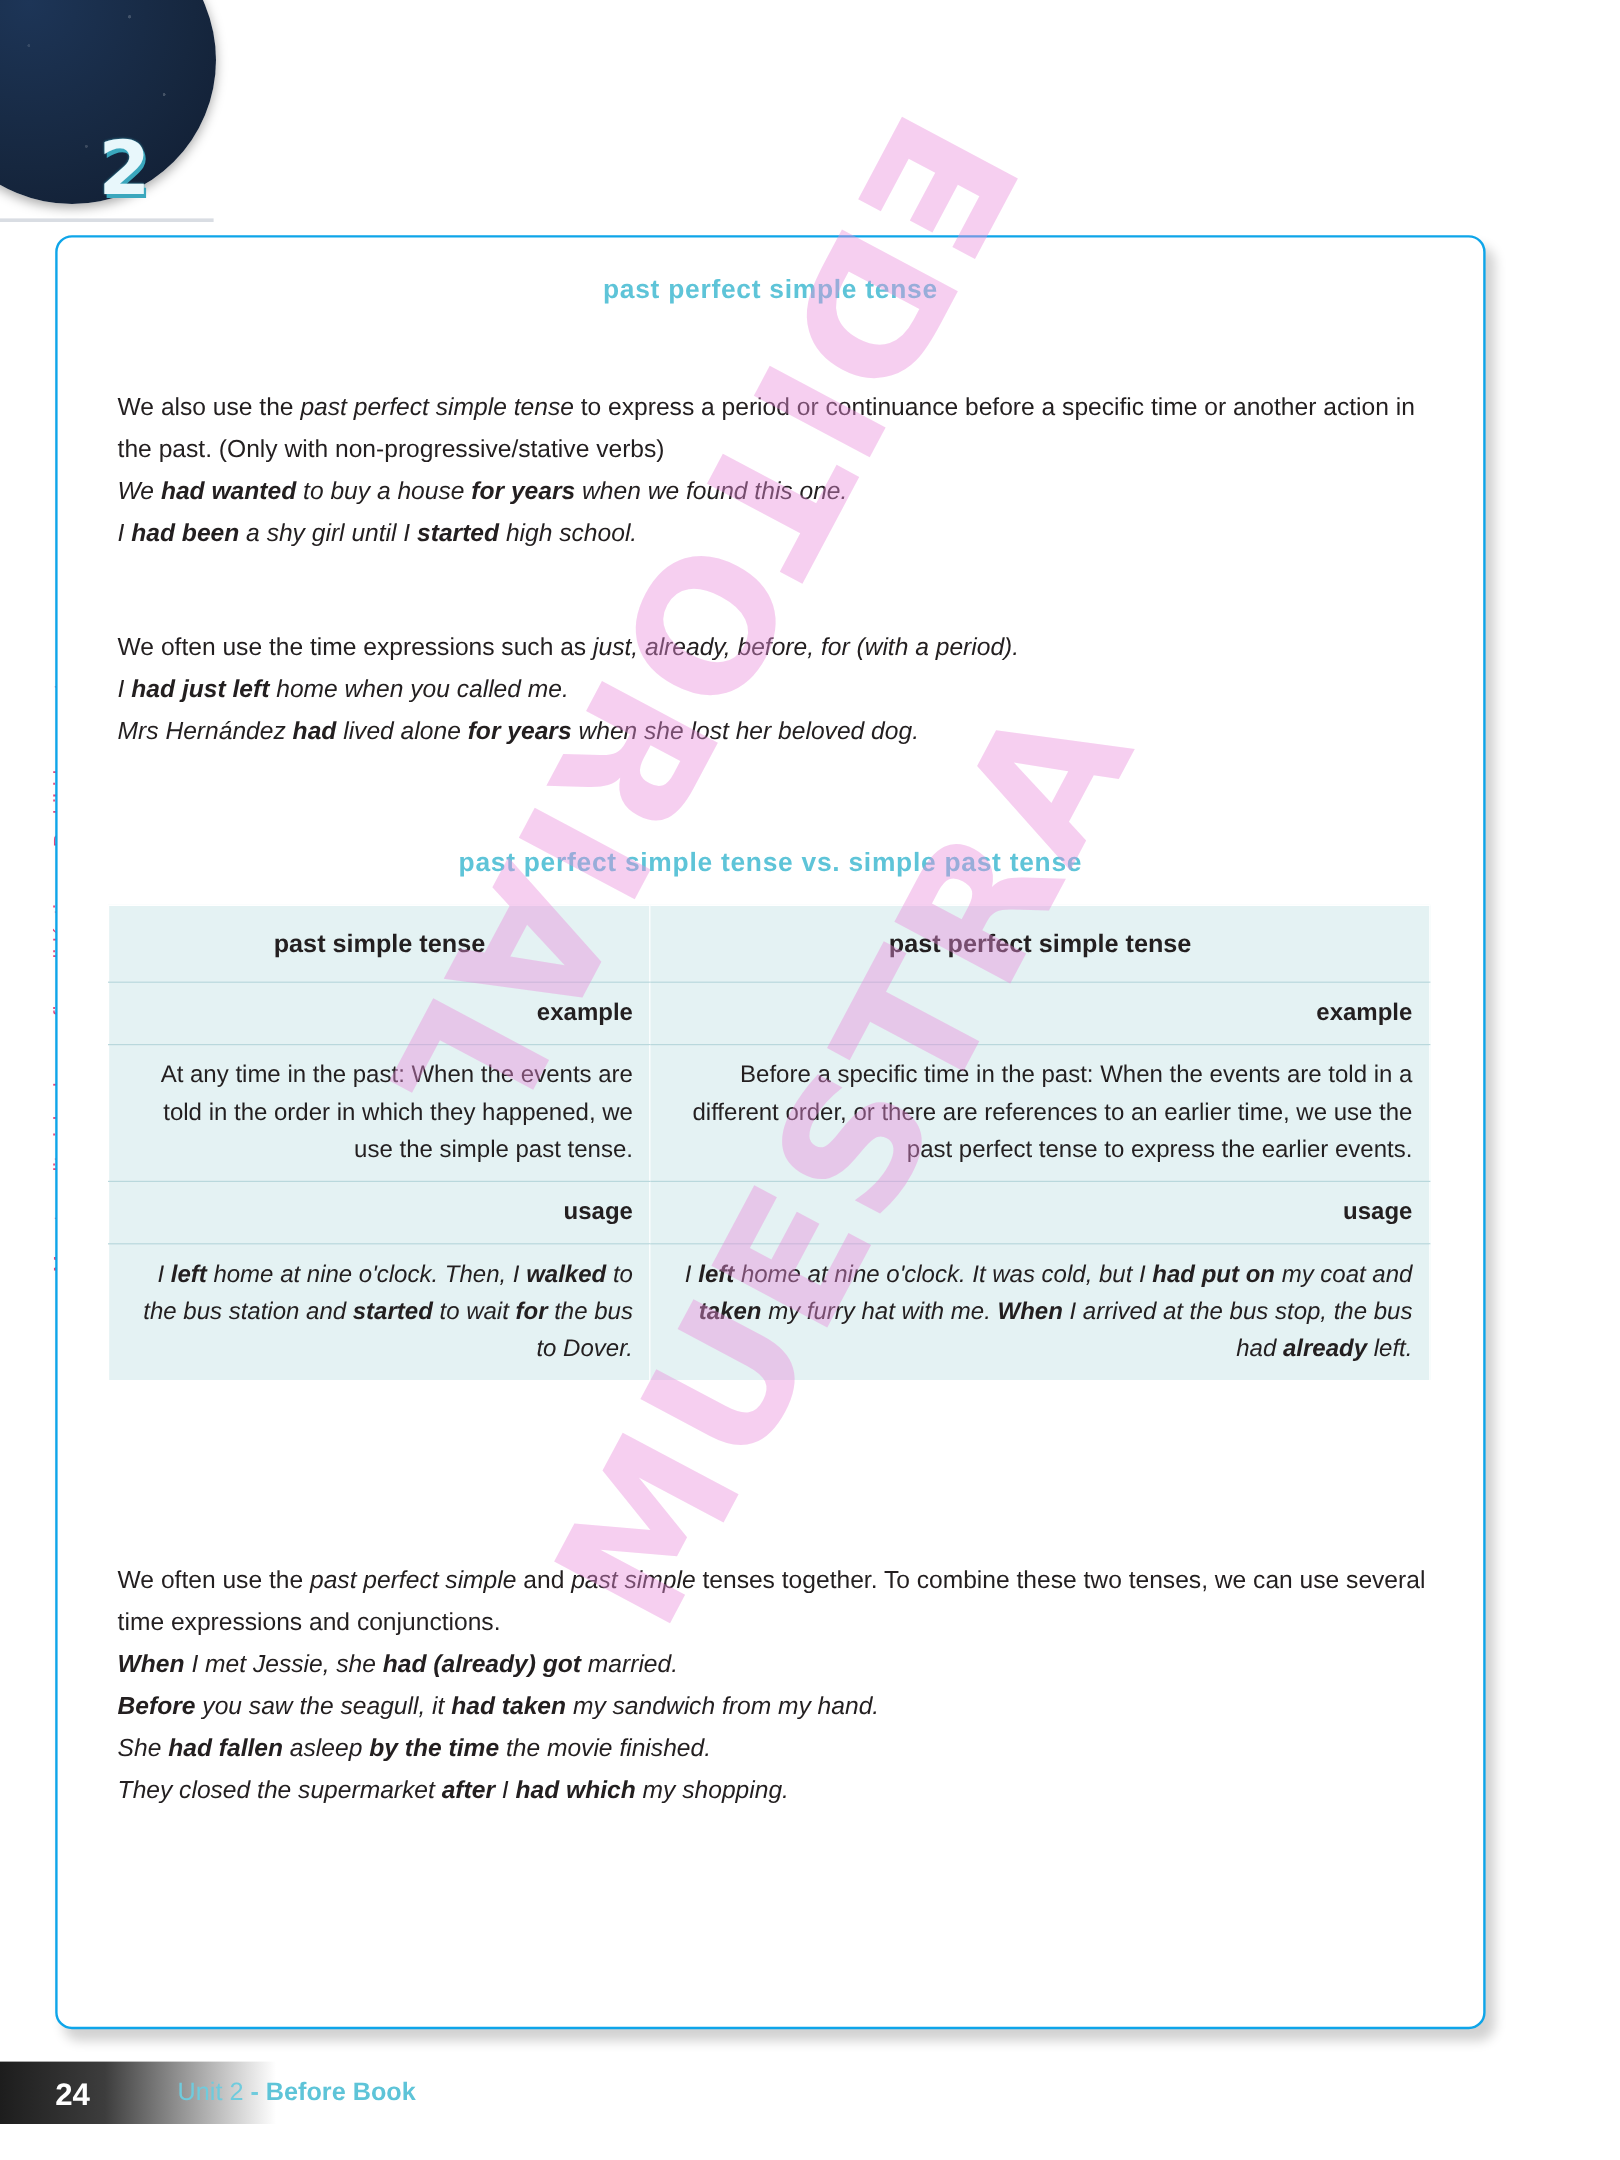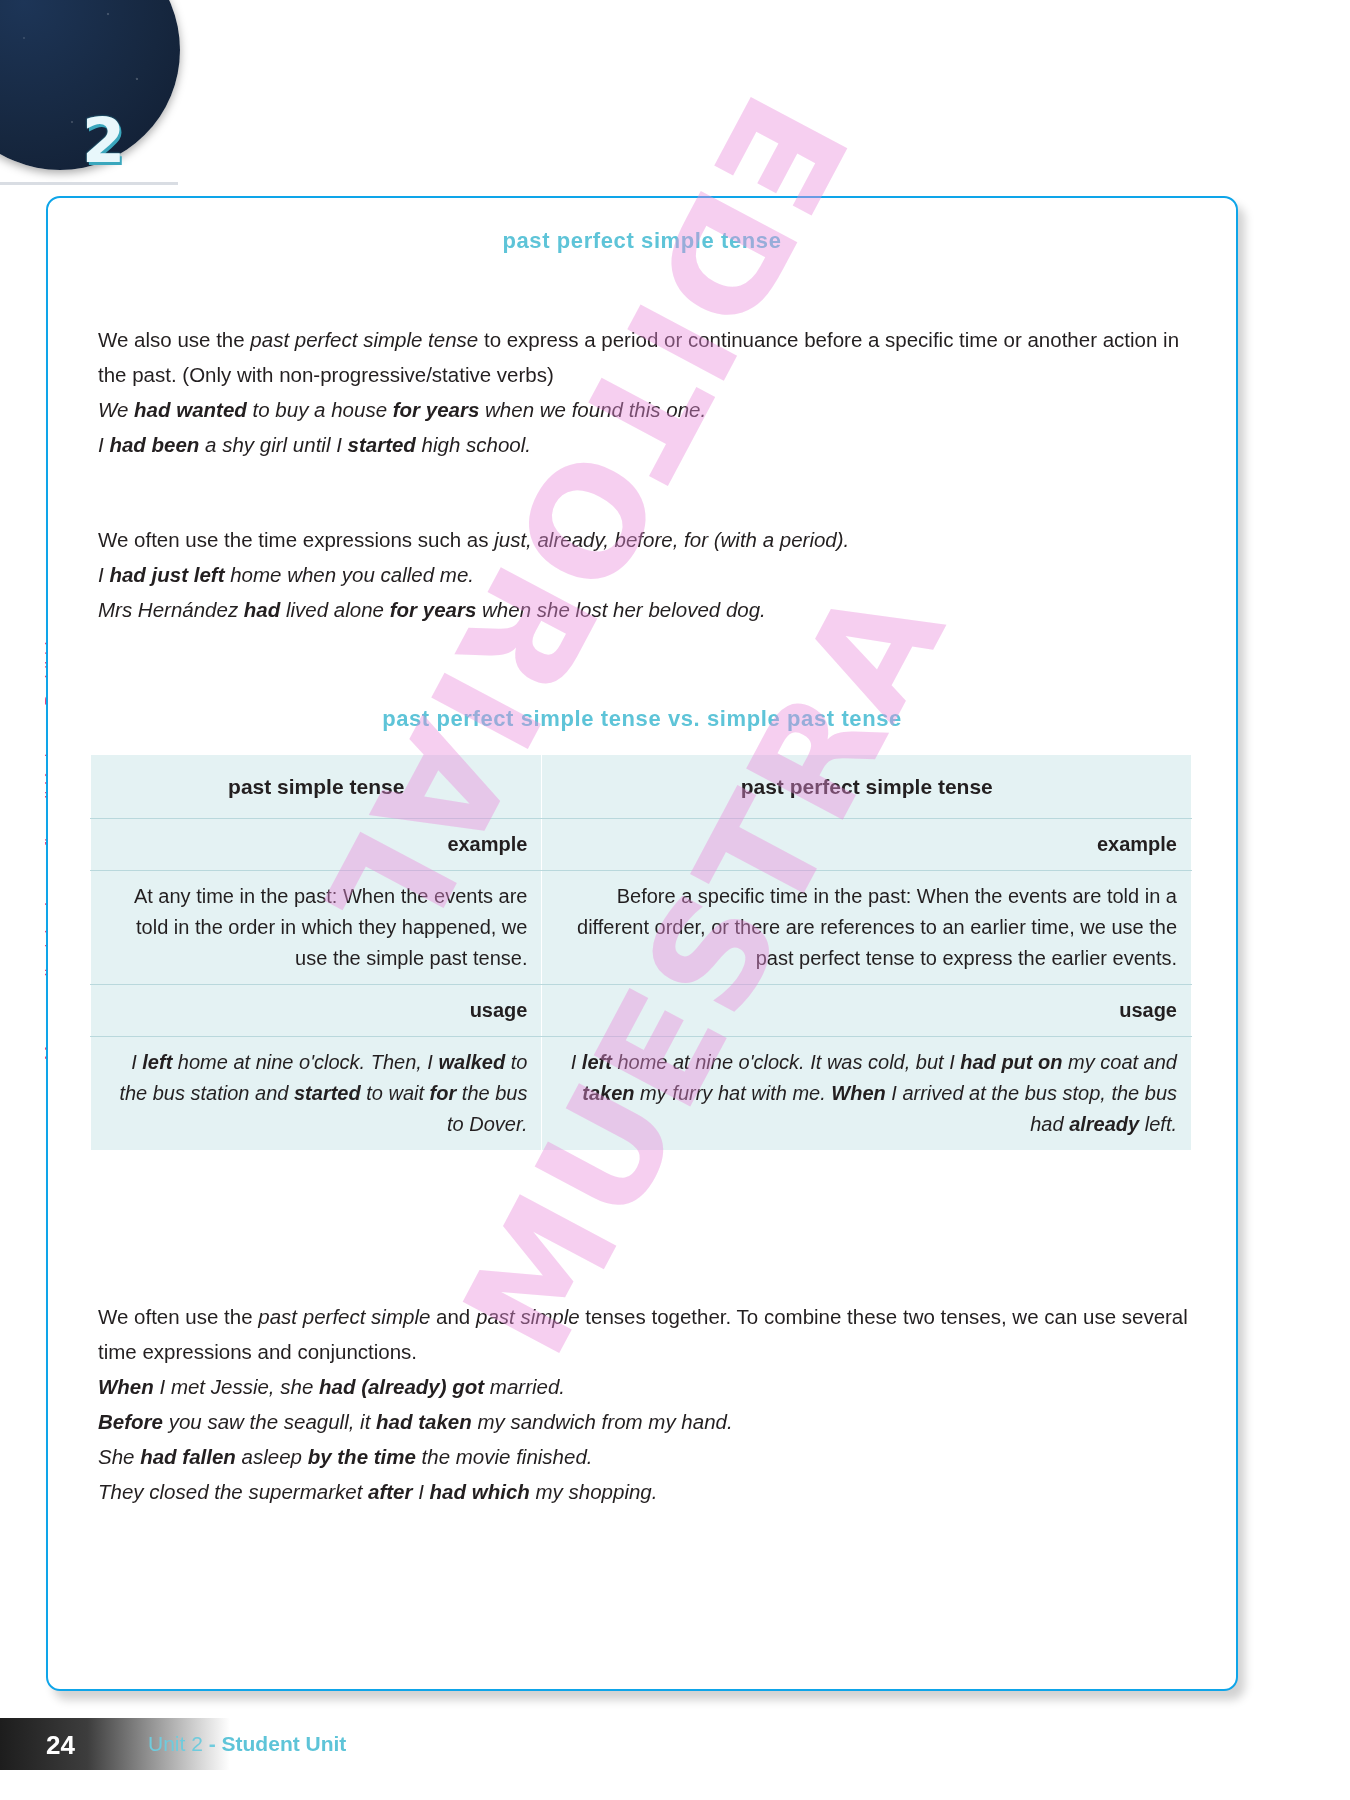--- a/index.html
+++ b/index.html
@@ -305,15 +305,15 @@
   <span id="wm-1">EDITORIAL</span>
   <span id="wm-2">MUESTRA</span>
 </div>
 
 <div id="footer">
   <div id="footer-bar"></div>
   <div id="page-number">24</div>
   <div id="footer-text">
     <span class="unit">Unit 2</span>
     <span class="dash">-</span>
-    <span>Student Unit</span>
+    <span>Before Book</span>
   </div>
 </div>
 
 </body></html>

